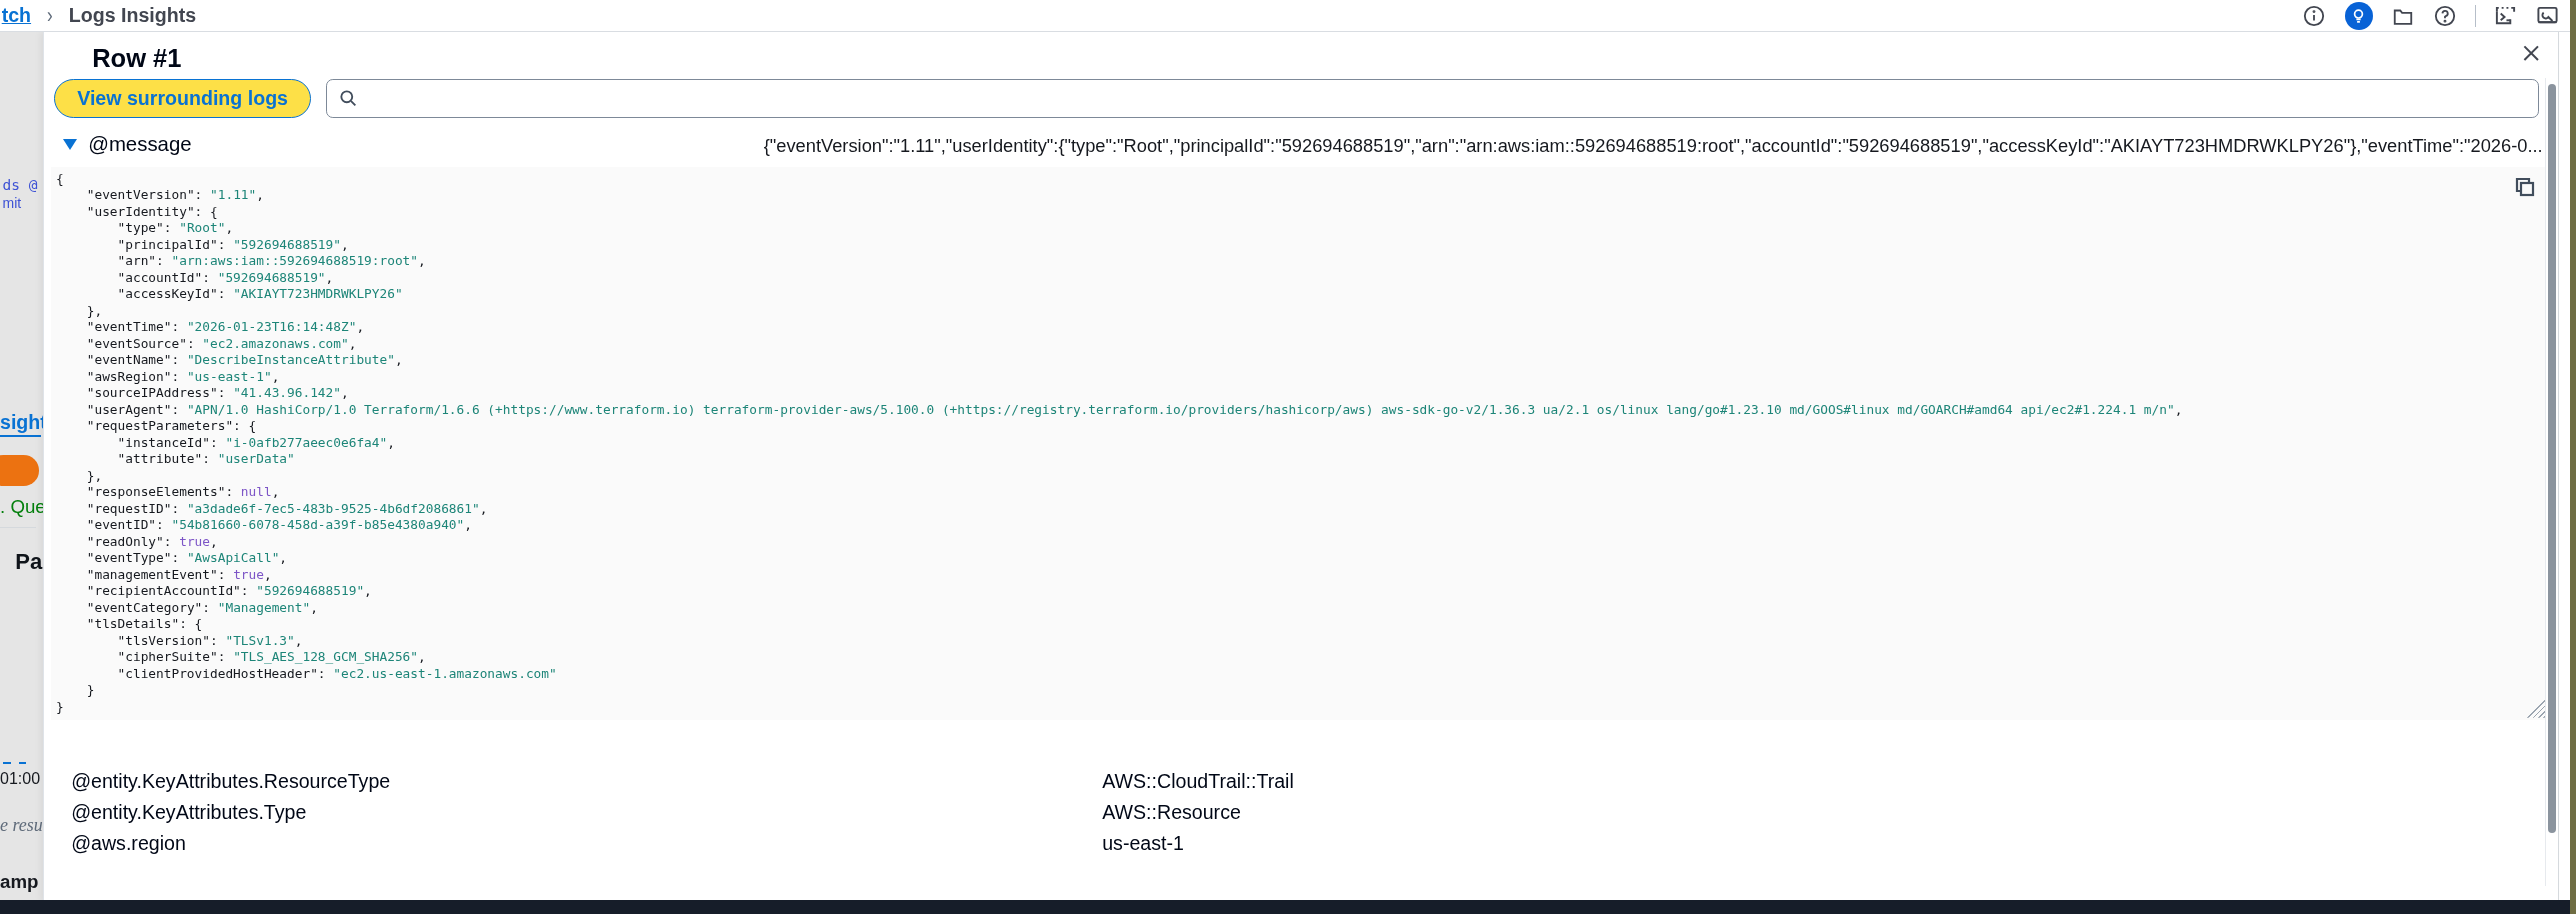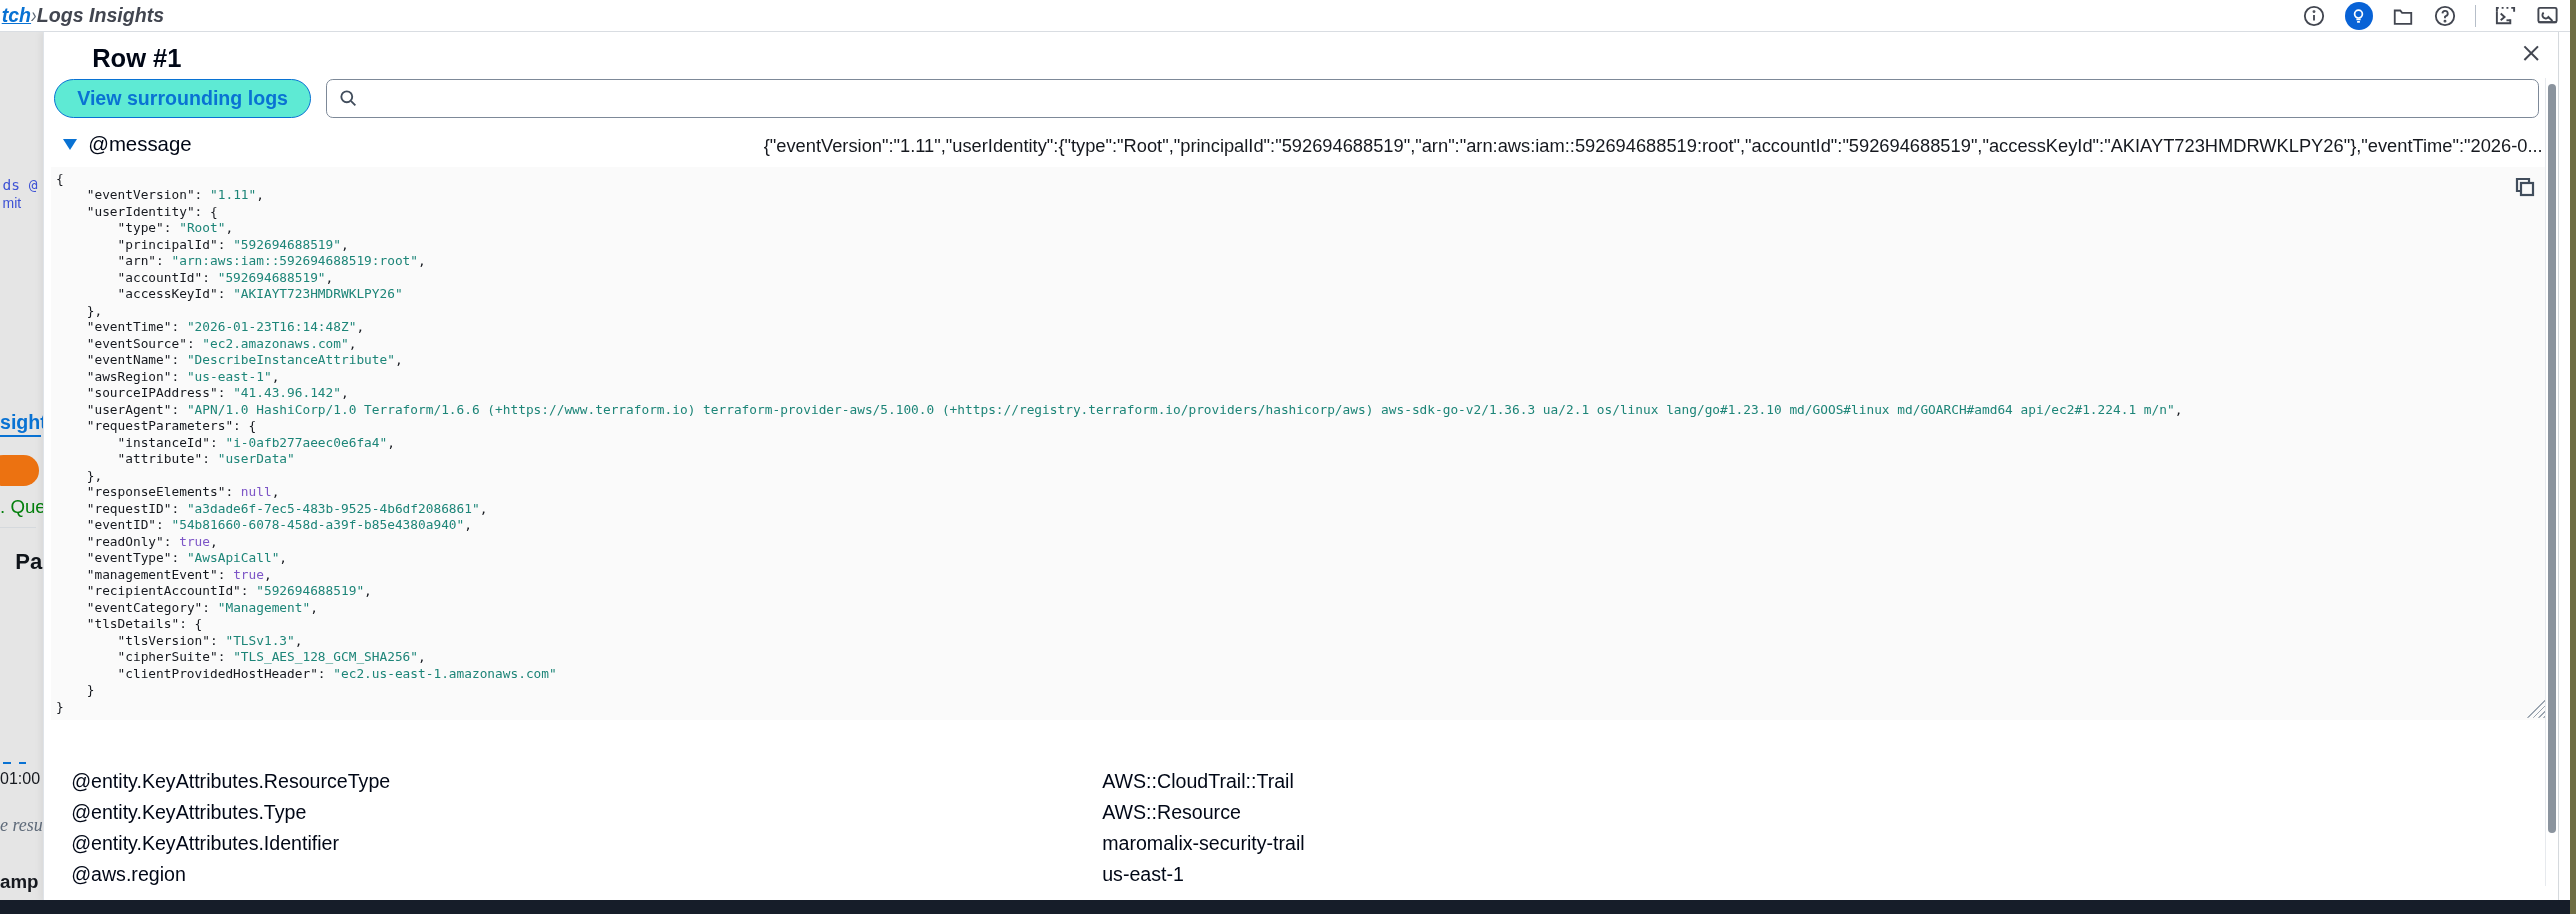--- a/index.html
+++ b/index.html
@@ -6,21 +6,21 @@
     --accent:#0972d3; --orange:#ec7211; --green:#037f0c;
     --code-string:#1d8578; --code-literal:#7d55c7; --code-key:#16191f;
     --footer-bg:#161d29; --window-edge:#6f6d43;
   }
   *{box-sizing:border-box; margin:0; padding:0;}
   html,body{width:2576px;height:915px;overflow:hidden;}
   body{position:relative;background:#fff;font-family:"Liberation Sans",sans-serif;color:#16191f;}
 
   
   .topbar{position:absolute;left:0;top:0;width:2576px;height:31.5px;background:#fff;border-bottom:0.9px solid #d9dde2;z-index:30;}
-  .breadcrumb{position:absolute;left:1.7px;top:4.3px;display:flex;align-items:center;gap:0;font-size:19.6px;font-style:italic;}
+  .breadcrumb{position:absolute;left:1.7px;top:4.3px;display:flex;align-items:center;gap:16px;font-size:19.6px;}
   .bc-link{color:var(--accent);text-decoration:underline;font-weight:600;cursor:pointer;}
   .bc-sep{color:#5f6b7a;font-size:17px;transform:scaleY(1.3);}
   .bc-current{color:#424650;font-weight:700;}
   .topnav-icons{position:absolute;right:17px;top:0;height:31px;display:flex;align-items:center;gap:18.7px;}
   .tn-icon{width:23px;height:23px;display:flex;align-items:center;justify-content:center;cursor:pointer;}
   .tn-icon svg{stroke:#424650;fill:none;stroke-width:2;}
   .q-circle{width:28px;height:28px;border-radius:50%;background:#0862d6;display:flex;align-items:center;justify-content:center;}
   .tn-divider{width:0.9px;height:22px;background:#b6bec9;}
 
   
@@ -40,21 +40,21 @@
   .bgfrag-timestamp-header{left:0;top:839px;font-size:18.7px;font-weight:700;color:#16191f;}
 
   
   .panel{position:absolute;left:43px;top:31.5px;width:2516px;height:869px;background:#fff;
          border-left:0.9px solid #dfe3e8;border-right:0.9px solid #d5d9dd;z-index:10;box-shadow:-2.6px 0 6.8px rgba(0,0,0,0.05);}
   .panel-title{position:absolute;left:10.2px;top:12px;font-size:25.5px;font-weight:700;color:#000716;margin-left:38px;}
   .close-btn{position:absolute;right:10.2px;top:5.1px;width:34px;height:34px;display:flex;align-items:center;justify-content:center;cursor:pointer;}
   .close-btn svg{stroke:#424650;stroke-width:2.4;}
 
   .toolbar{position:absolute;left:10.2px;top:47px;right:18.7px;height:39px;display:flex;gap:15.3px;}
-  .vsl-button{height:39px;border:1.7px solid var(--accent);border-radius:19.6px;background:#5eead4;color:var(--accent);
+  .vsl-button{height:39px;border:1.7px solid var(--accent);border-radius:19.6px;background:#fde047;color:var(--accent);
               font-size:19.6px;font-weight:700;padding:0 22px;font-family:"Liberation Sans",sans-serif;cursor:pointer;white-space:nowrap;}
   .search-box{flex:1;height:39px;border:1.7px solid #7d8998;border-radius:6.8px;background:#fff;display:flex;align-items:center;padding:0 12px;gap:8.5px;}
   .search-box svg{stroke:#414d5c;fill:none;stroke-width:2.4;flex:none;}
   .search-input{border:none;outline:none;flex:1;font-size:18.7px;color:#16191f;background:transparent;height:34px;}
 
   .msg-row{position:absolute;left:10.2px;top:101px;right:15.3px;height:27px;}
   .caret-down{position:absolute;left:8.5px;top:6.8px;width:0;height:0;border-left:7.7px solid transparent;border-right:7.7px solid transparent;border-top:11px solid var(--accent);cursor:pointer;}
   .msg-label{position:absolute;left:34px;top:0.9px;font-size:20.4px;color:#000716;}
   .msg-preview{position:absolute;right:0;top:2.6px;font-size:18.3px;color:#16191f;max-width:1829px;overflow:hidden;white-space:nowrap;}
 
@@ -225,24 +225,20 @@
   <div class="kv-table" id="kv-table">
       <div class="kv-row">
         <div class="kv-key">@entity.KeyAttributes.ResourceType</div>
         <div class="kv-value">AWS::CloudTrail::Trail</div>
       </div>
       <div class="kv-row">
         <div class="kv-key">@entity.KeyAttributes.Type</div>
         <div class="kv-value">AWS::Resource</div>
       </div>
       <div class="kv-row">
-        <div class="kv-key">@entity.KeyAttributes.Identifier</div>
-        <div class="kv-value">maromalix-security-trail</div>
-      </div>
-      <div class="kv-row">
         <div class="kv-key">@aws.region</div>
         <div class="kv-value">us-east-1</div>
       </div>
     </div>
 
   <div class="scroll-gutter">
     <div class="scroll-thumb"></div>
   </div>
 </div>
 

